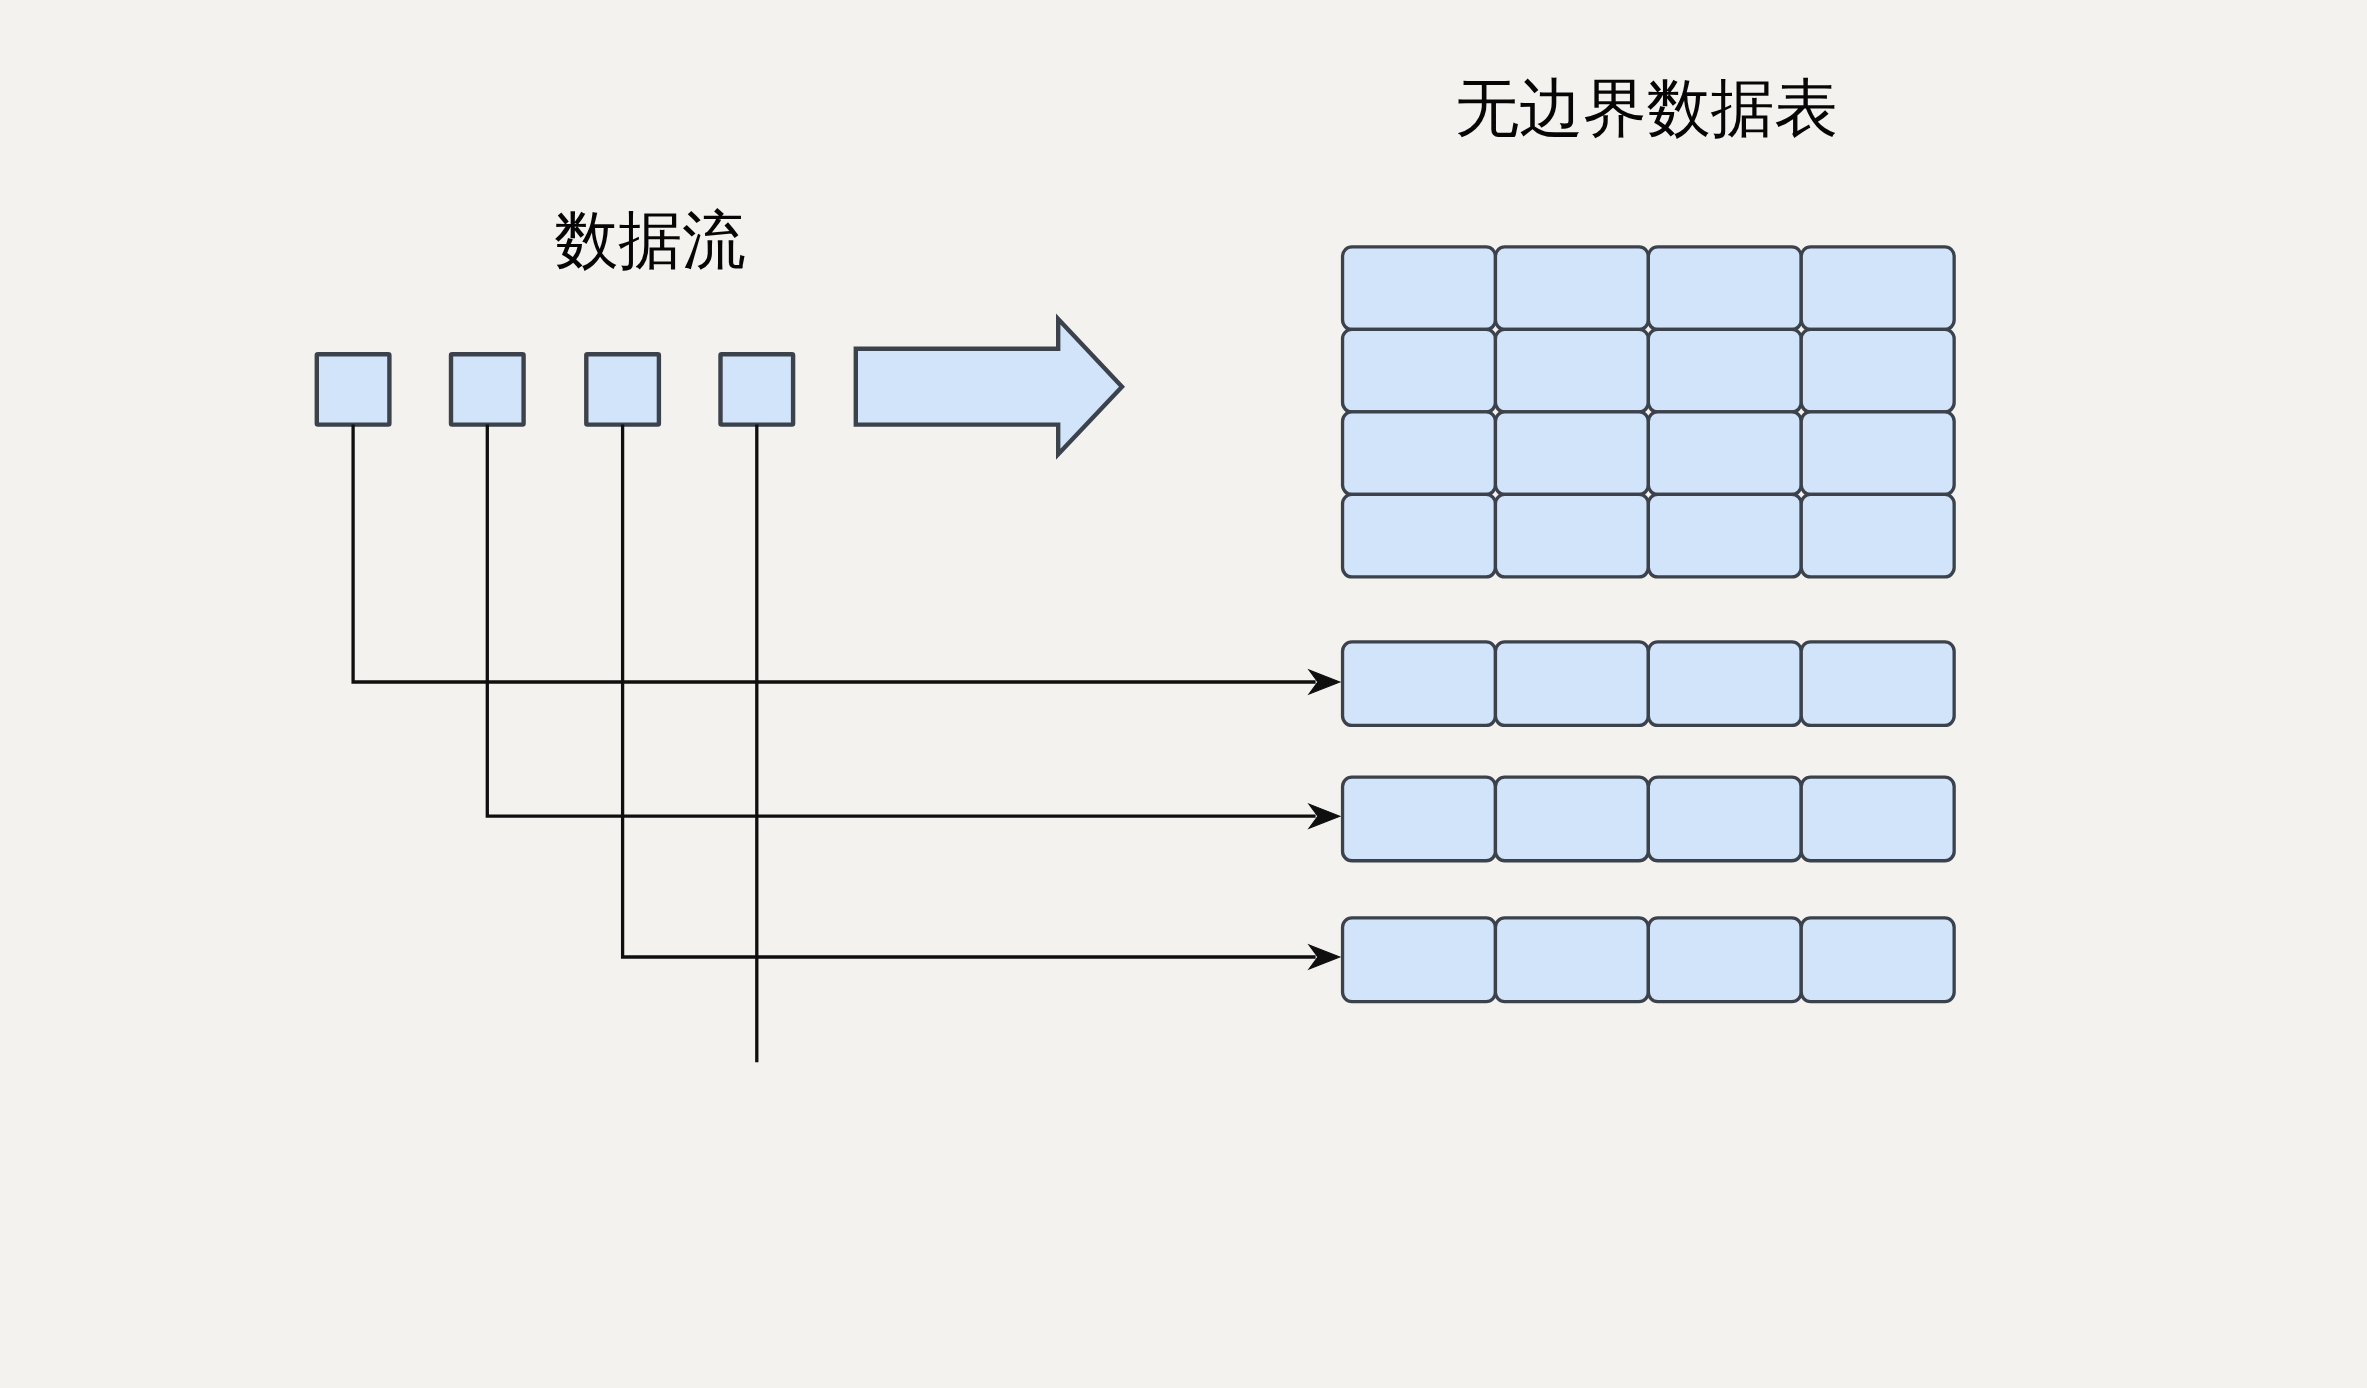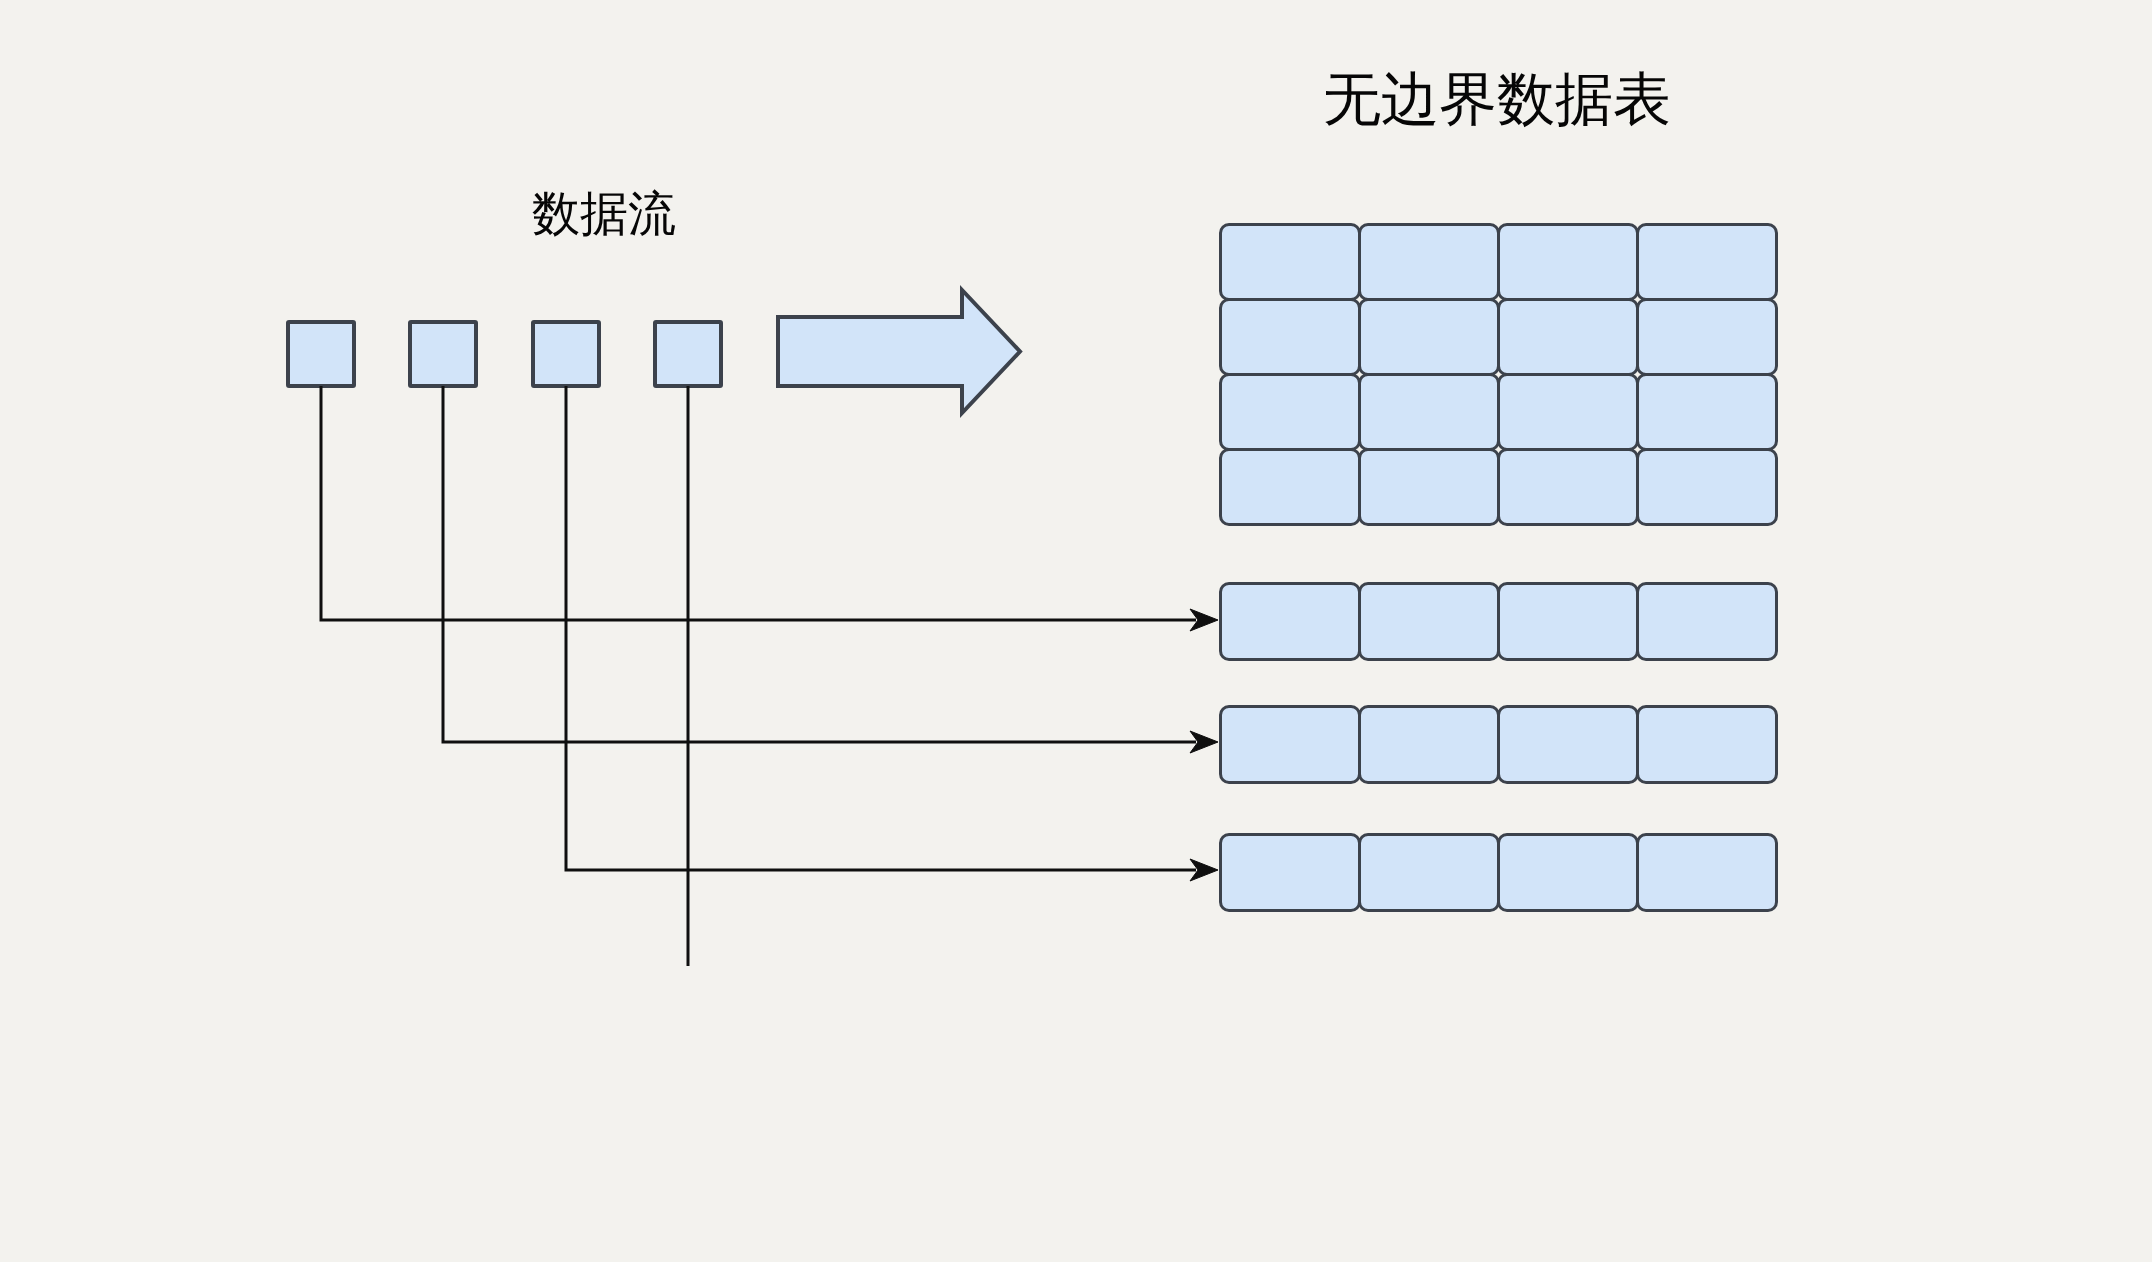--- a/index.html
+++ b/index.html
@@ -24,23 +24,23 @@
     transform: translateX(-50%);
     font-size: 58px;
     line-height: 1.15;
     font-weight: 400;
     color: var(--text, #060606);
     white-space: nowrap;
   }
   .stream-title {
     position: absolute;
     top: 186px;
-    left: 604px;
+    left: 591px;
     transform: translateX(-50%);
-    font-size: 48px;
+    font-size: 58px;
     line-height: 1.15;
     font-weight: 400;
     color: var(--text, #060606);
     white-space: nowrap;
   }
 
   
   .squares {
     position: absolute;
     left: 286px;

